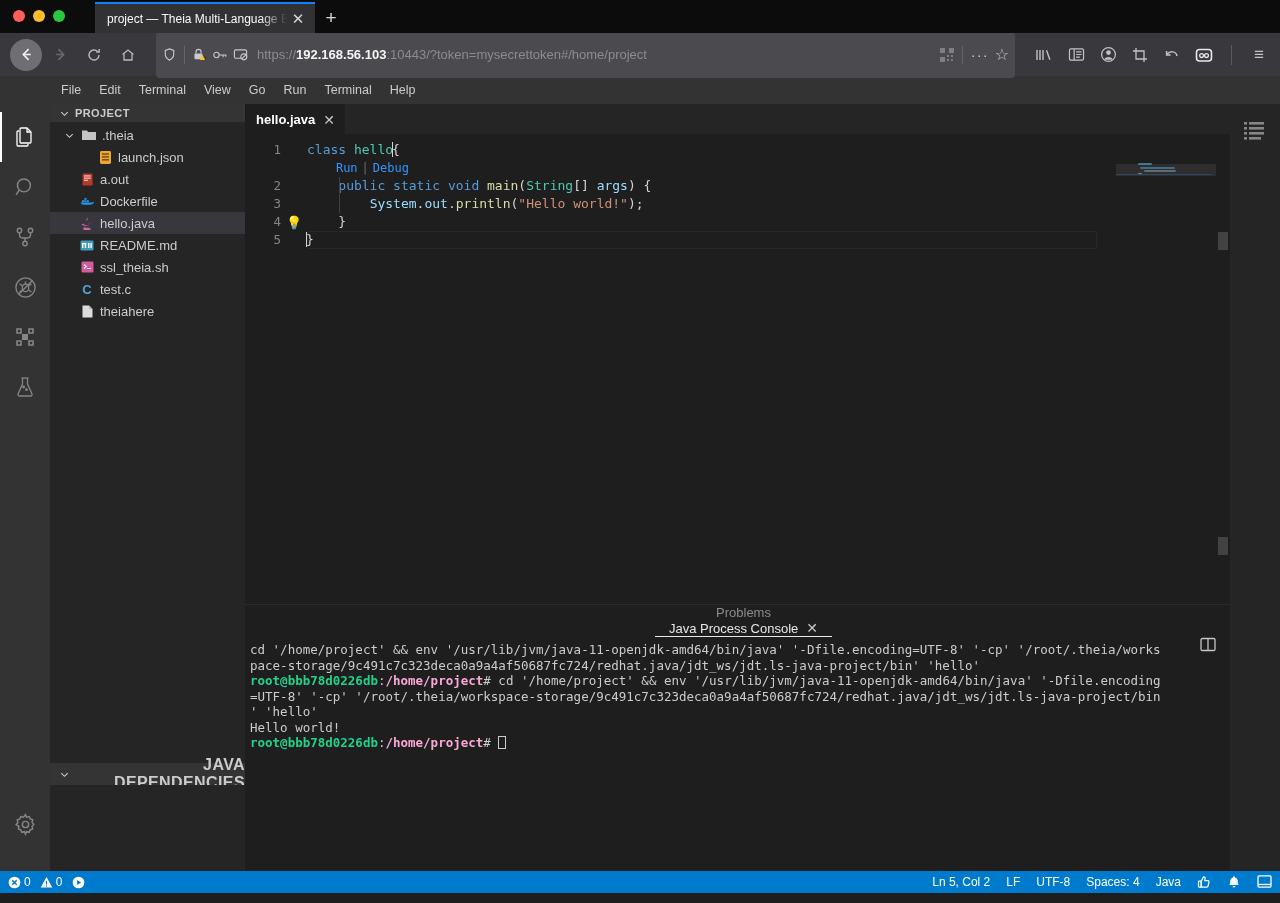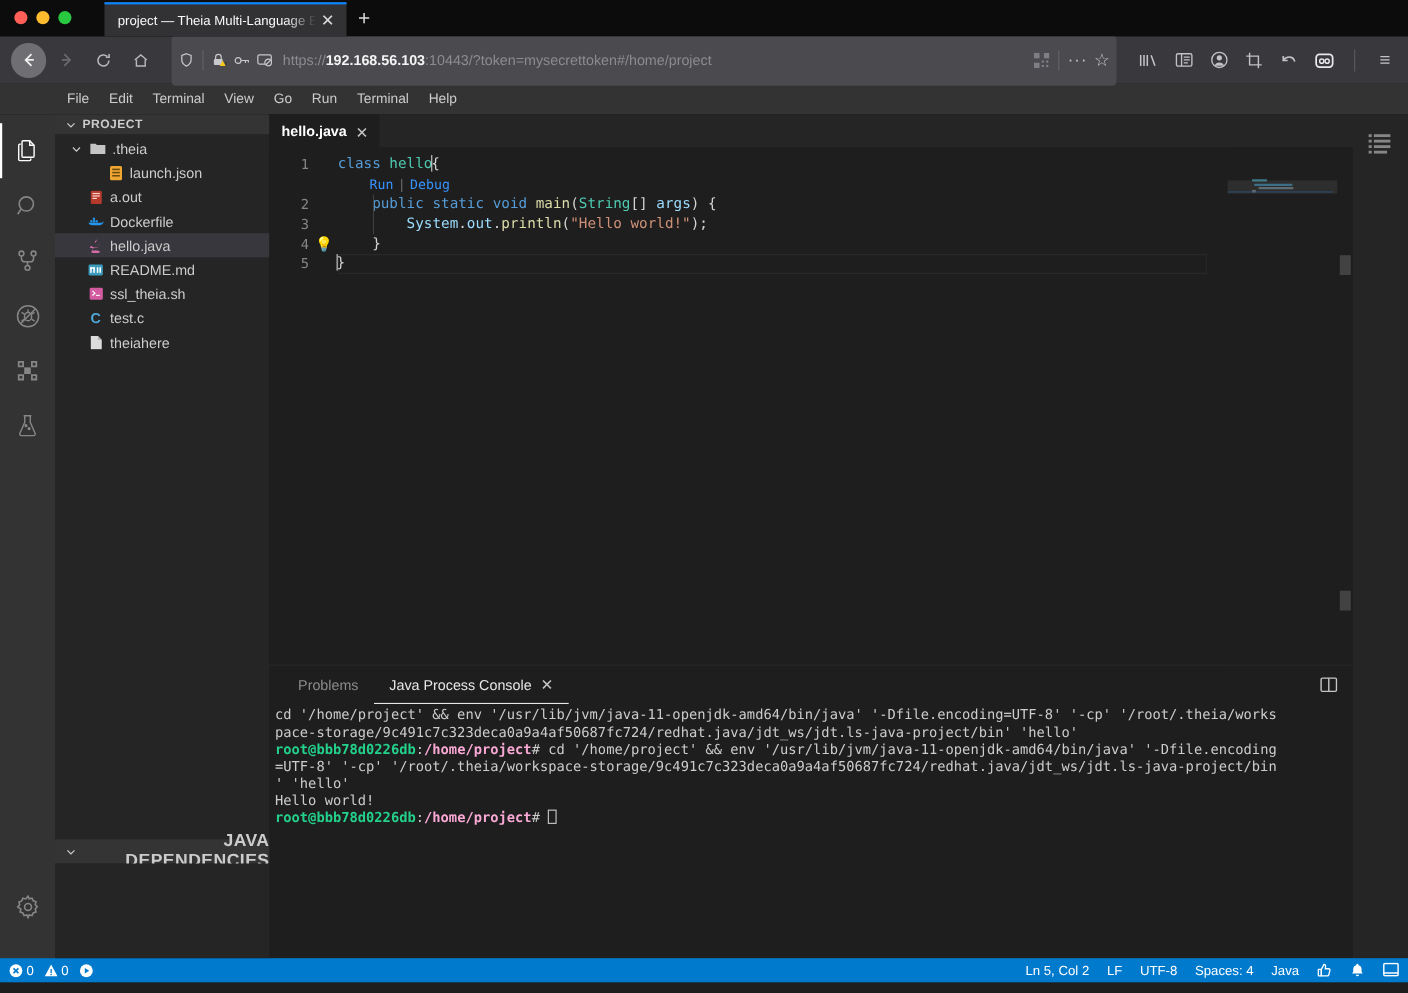--- a/index.html
+++ b/index.html
@@ -188,21 +188,21 @@
   .v-thumb { position: absolute; left: 2px; width: 10px; background: #424242; border-radius: 0; }
 
   .rightbar {
     width: 50px; background: #252526; flex: none; display: flex;
     flex-direction: column; align-items: center; padding-top: 12px;
   }
   .rb-icon { color: #868686; width: 30px; height: 30px; display:flex; align-items:center; justify-content:center; }
 
   
   .panel { height: 267px; background: #1e1e1e; display: flex; flex-direction: column; border-top: 1px solid #2b2b2b; }
-  .panel-tabs { height: 35px; display: flex; align-items: center; padding-left: 12px; gap: 0; position: relative; }
+  .panel-tabs { height: 35px; display: flex; align-items: center; padding-left: 12px; gap: 0; position: relative; flex-direction: column; }
   .ptab {
     font-size: 13px; color: #8c8c8c; padding: 0 14px; height: 35px;
     display: flex; align-items: center; gap: 8px;
   }
   .ptab.active { color: #e7e7e7; border-bottom: 1px solid #e7e7e7; }
   .ptab-close { font-size: 14px; color: #c5c5c5; }
   .panel-actions { margin-left: auto; padding-right: 14px; display: flex; align-items: center; gap: 12px; }
   .pa-icon { color: #c5c5c5; display: flex; }
   .terminal {
     flex: 1; padding: 2px 0 0 5px; overflow: hidden;

